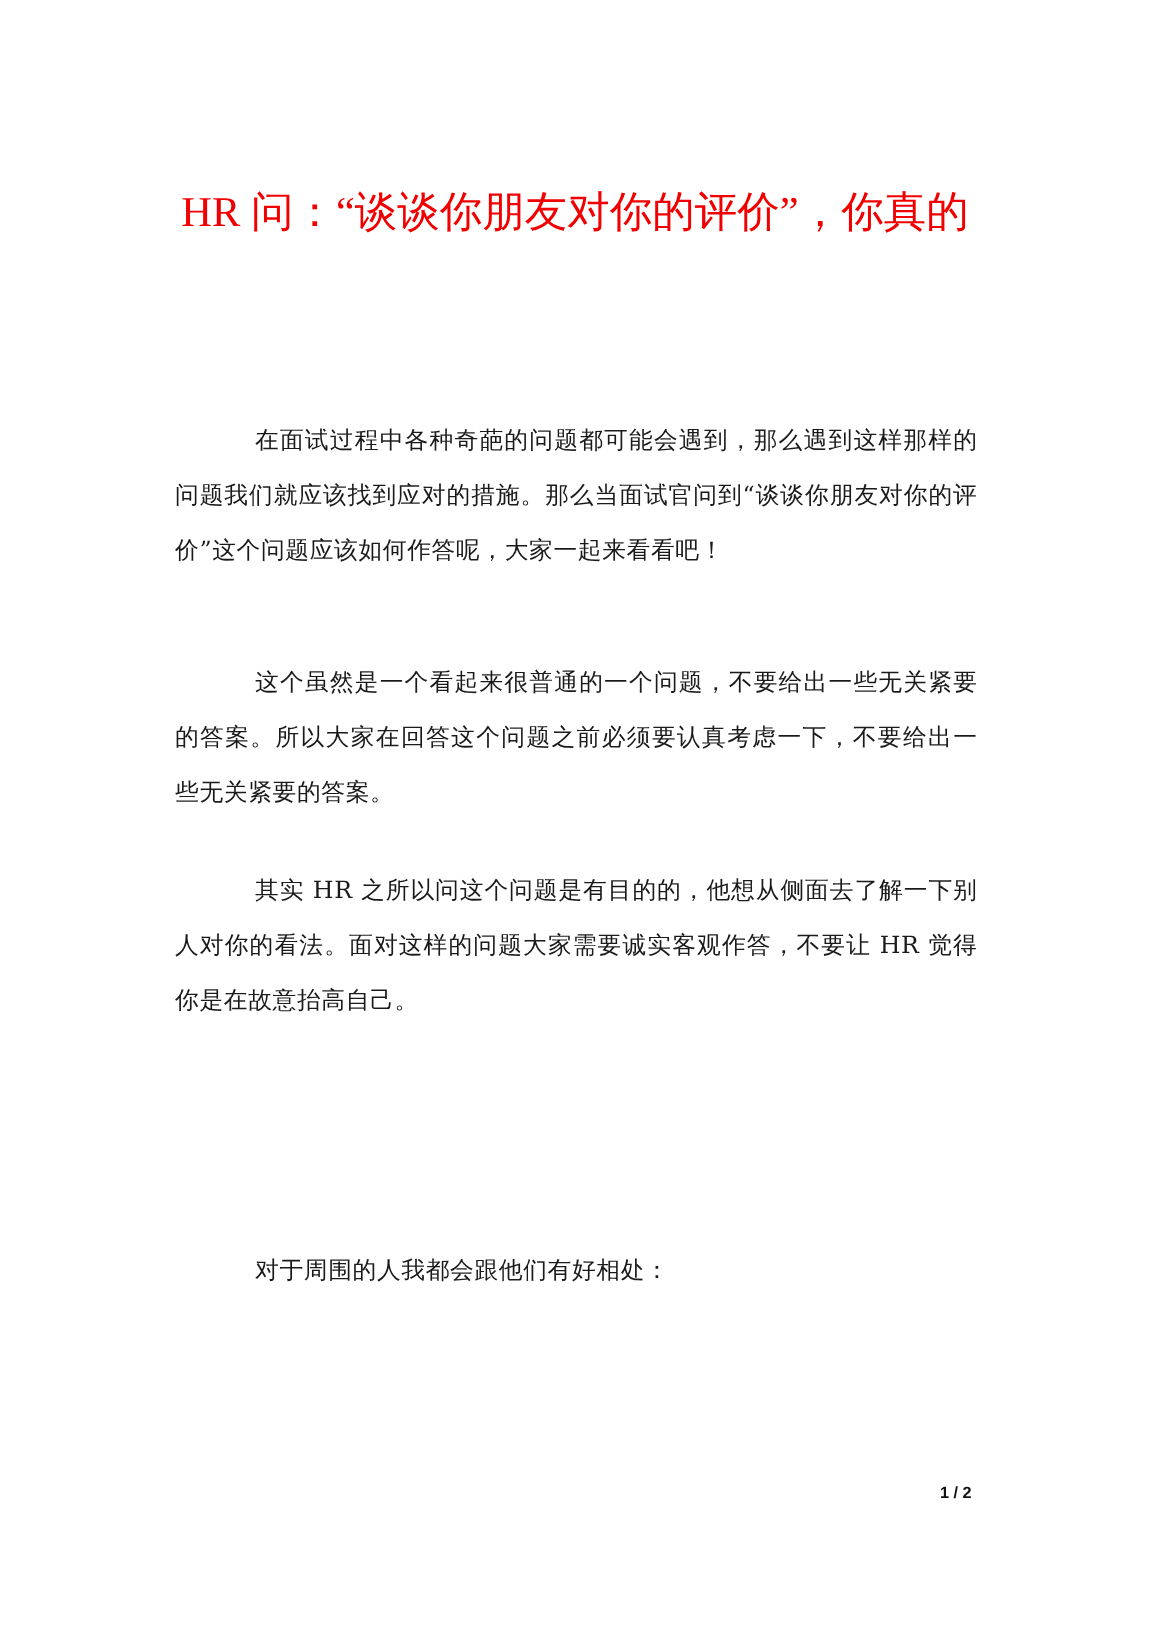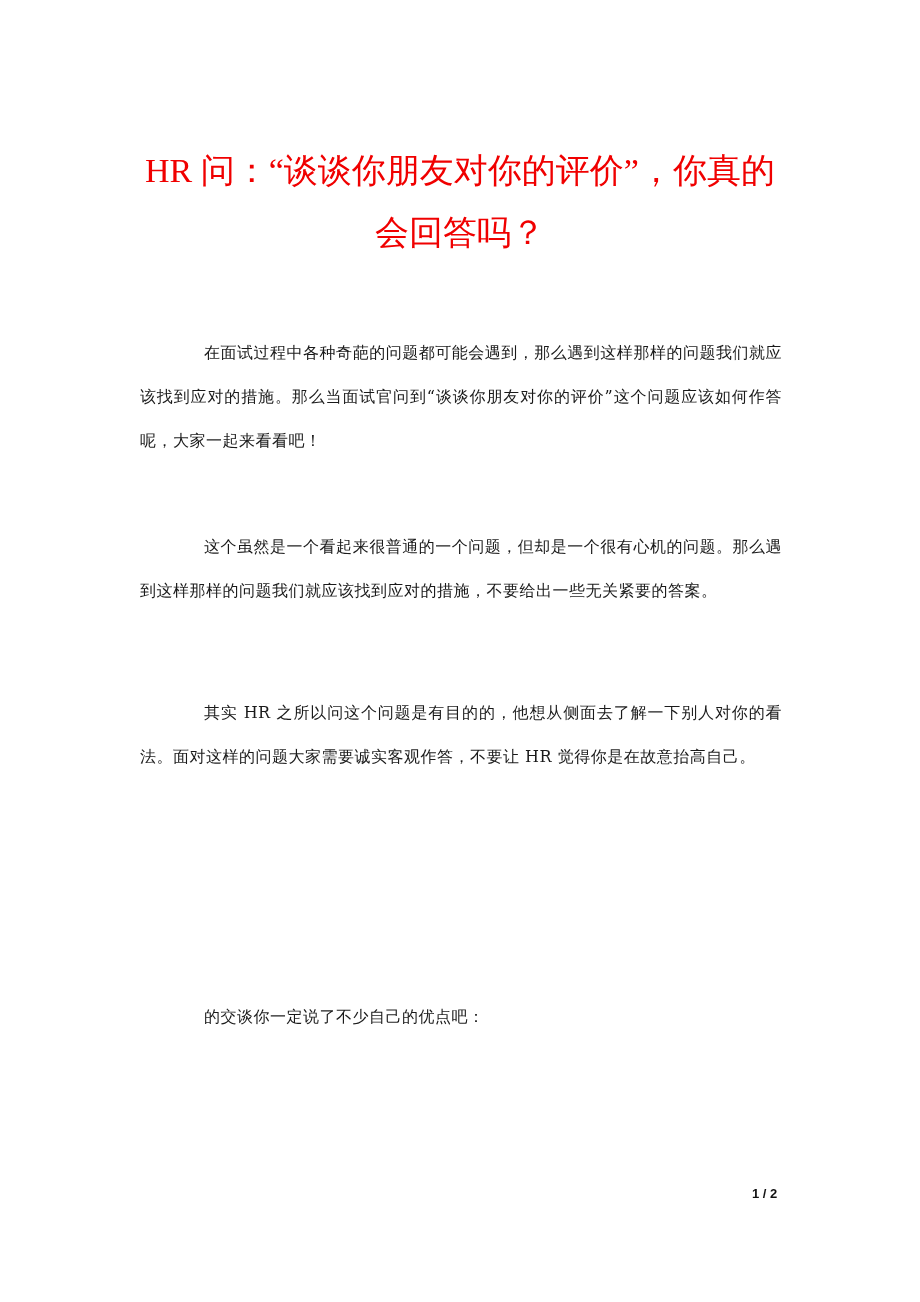--- a/index.html
+++ b/index.html
@@ -40,21 +40,21 @@
     left: 160px;
     top: 290px;
     font-size: 19.5px;
     line-height: 30px;
     margin: 0;
   }
   .para {
     position: absolute;
     left: 140px;
     width: 642px;
-    font-size: 16px;
+    font-size: 19px;
     line-height: 43.8px;
     margin: 0;
     text-indent: 64px;
     text-align: justify;
     letter-spacing: 0.5px;
   }
   .page-num {
     position: absolute;
     left: 752px;
     top: 1186px;
@@ -65,29 +65,28 @@
     text-align: center;
   }
 </style>
 </head>
 <body>
 
 <div class="page">
 
   <h1 class="title" style="color: rgb(240, 0, 0);">
     <span>HR 问：“谈谈你朋友对你的评价”，你真的</span><br>
-    <span>会回答吗？</span>
   </h1>
 
 
   <p class="para" style="top:331px;">在面试过程中各种奇葩的问题都可能会遇到，那么遇到这样那样的问题我们就应该找到应对的措施。那么当面试官问到“谈谈你朋友对你的评价”这个问题应该如何作答呢，大家一起来看看吧！</p>
 
-  <p class="para" style="top:525px;">这个虽然是一个看起来很普通的一个问题，但却是一个很有心机的问题。那么遇到这样那样的问题我们就应该找到应对的措施，不要给出一些无关紧要的答案。</p>
+  <p class="para" style="top:525px;">这个虽然是一个看起来很普通的一个问题，不要给出一些无关紧要的答案。所以大家在回答这个问题之前必须要认真考虑一下，不要给出一些无关紧要的答案。</p>
 
   <p class="para" style="top:691px;">其实 HR 之所以问这个问题是有目的的，他想从侧面去了解一下别人对你的看法。面对这样的问题大家需要诚实客观作答，不要让 HR 觉得你是在故意抬高自己。</p>
 
 
-  <p class="para" style="top:995px;">的交谈你一定说了不少自己的优点吧：</p>
+  <p class="para" style="top:995px;">对于周围的人我都会跟他们有好相处：</p>
 
 
   <div class="page-num">1 / 2</div>
 
 </div>
 
 </body></html>

